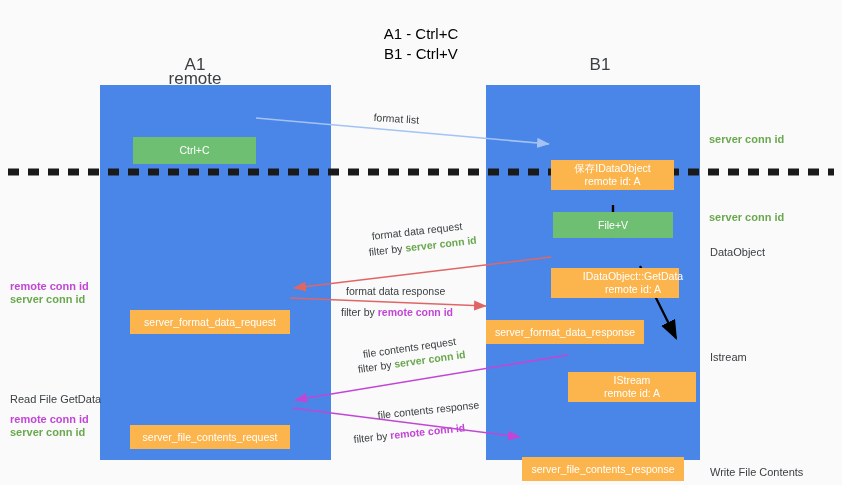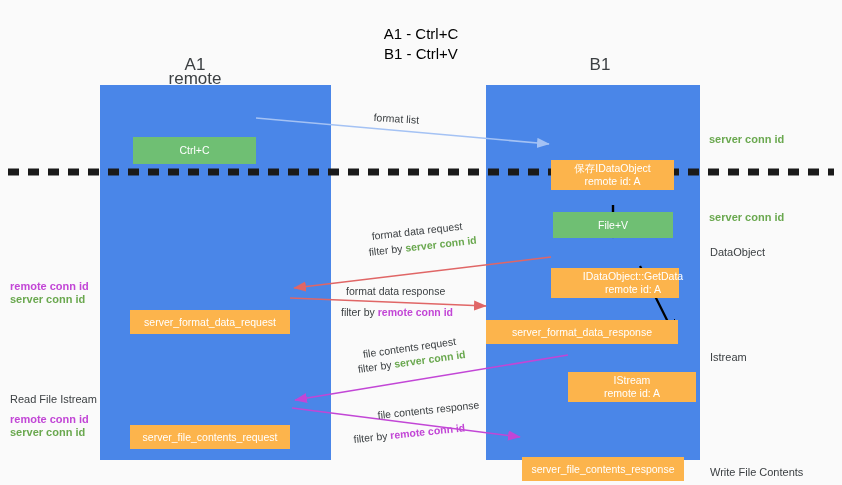--- a/index.html
+++ b/index.html
@@ -122,21 +122,21 @@
 
   <div class="node orange" style="left:551px;top:236px;width:128px;height:30px;padding-left:40px;">
     <span>IDataObject::GetData</span>
     <span>remote id: A</span>
   </div>
 
   <div class="node orange" style="left:130px;top:278px;width:160px;height:24px;">
     <span>server_format_data_request</span>
   </div>
 
-  <div class="node orange" style="left:486px;top:288px;width:192px;height:24px;">
+  <div class="node orange" style="left:486px;top:288px;width:158px;height:24px;">
     <span>server_format_data_response</span>
   </div>
 
   <div class="node orange" style="left:568px;top:340px;width:128px;height:30px;">
     <span>IStream</span>
     <span>remote id: A</span>
   </div>
 
   <div class="node orange" style="left:130px;top:393px;width:160px;height:24px;">
     <span>server_file_contents_request</span>
@@ -148,21 +148,21 @@
 
   <div class="sidelabel green" style="left:709px;top:132px;">server conn id</div>
   <div class="sidelabel green" style="left:709px;top:210px;">server conn id</div>
   <div class="sidelabel plain" style="left:710px;top:245px;">DataObject</div>
   <div class="sidelabel plain" style="left:710px;top:350px;">Istream</div>
   <div class="sidelabel plain" style="left:710px;top:431px;margin-top:34px;">Write File Contents</div>
 
   <div class="sidelabel purple" style="left:10px;top:279px;">remote conn id</div>
   <div class="sidelabel green" style="left:10px;top:292px;">server conn id</div>
 
-  <div class="sidelabel plain" style="left:10px;top:392px;">Read File Istream</div>
+  <div class="sidelabel plain" style="left:10px;top:392px;">Read File GetData</div>
   <div class="sidelabel purple" style="left:10px;top:412px;">remote conn id</div>
   <div class="sidelabel green" style="left:10px;top:425px;">server conn id</div>
 
   <div class="edgelabel" style="left:374px;top:111px;transform:rotate(3.5deg);">format list</div>
 
   <div class="edgelabel" style="left:371px;top:230px;transform:rotate(-6.5deg);">format data request</div>
   <div class="edgelabel" style="left:368px;top:246px;transform:rotate(-6.5deg);">
     <span>filter by </span><span class="g">server conn id</span>
   </div>
 

